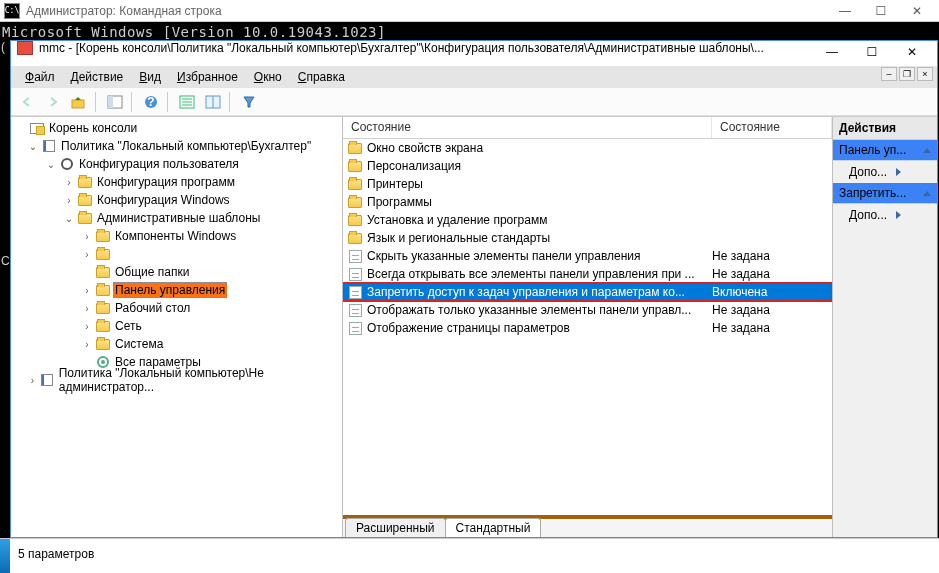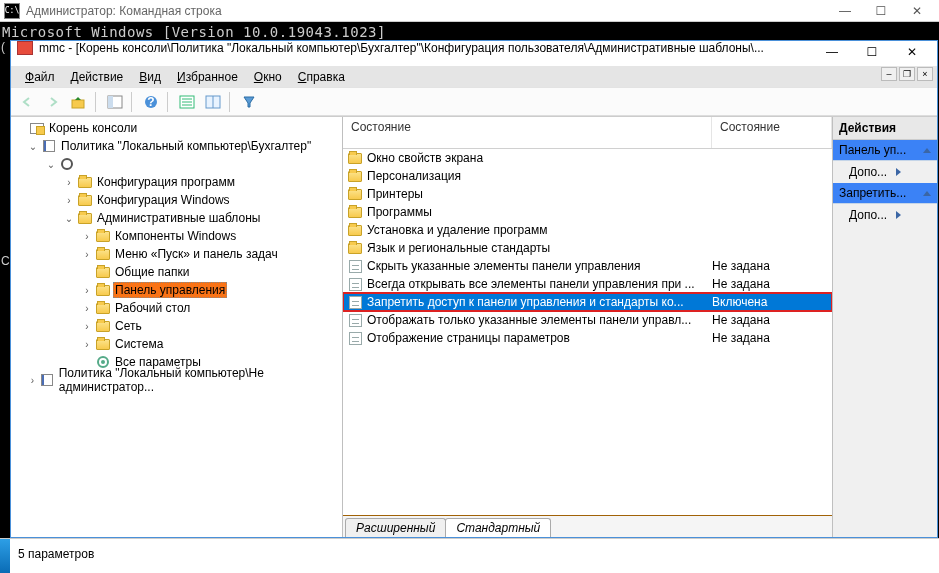--- a/index.html
+++ b/index.html
@@ -44,37 +44,37 @@
 .tree-icon { width: 16px; height: 14px; margin: 0 2px; display: flex; align-items: center; justify-content: center; }
 .folder { width: 14px; height: 11px; background: linear-gradient(#fce28a, #f7ca4d); border: 1px solid #c9a227; border-radius: 1px; position: relative; }
 .folder:before { content: ""; position: absolute; top: -3px; left: 0; width: 6px; height: 3px; background: #f7ca4d; border: 1px solid #c9a227; border-bottom: none; }
 .console-root { width: 14px; height: 11px; background: #fff; border: 1px solid #888; position: relative; }
 .console-root:after { content:""; position:absolute; right:-2px; bottom:-2px; width:7px; height:7px; background:#f7ca4d; border:1px solid #c9a227; }
 .book { width:12px; height:12px; background: linear-gradient(90deg, #4a6db5 20%, #fff 20%); border:1px solid #888; }
 .gear { width:12px; height:12px; border: 2px solid #555; border-radius: 50%; position:relative; }
 .tree-label { padding: 0 2px; }
 
 
-.list-header { height: 32px; display: flex; border-bottom: 1px solid #d0d0d0; background:#fff;justify-content:center; }
+.list-header { height: 22px; display: flex; border-bottom: 1px solid #d0d0d0; background:#fff;justify-content:center; }
 .list-header .col { padding: 3px 8px; border-right: 1px solid #e5e5e5; color: #333; }
 .col-name { flex: 1; }
 .col-state { width: 120px; }
 
 .list-body { flex: 1; overflow: auto; position: relative; }
 .list-row { display: flex; align-items: center; height: 18px; padding-left: 4px; }
 .list-row .item-icon { width: 16px; height: 14px; margin-right: 4px; display:flex; align-items:center; justify-content:center; }
 .list-row .item-name { flex: 1; white-space: nowrap; overflow: hidden; text-overflow: ellipsis; padding-right: 6px; }
 .list-row .item-state { width: 120px; }
 .list-row.selected { background: #0078d7; color: #fff; }
 .list-row.selected.highlight { outline: 2px solid #d22; outline-offset: -1px; }
 .setting-icon { width:13px; height:13px; background:#fff; border:1px solid #9aa; position:relative; }
 .setting-icon:before, .setting-icon:after { content:""; position:absolute; left:2px; right:2px; height:1px; background:#9aa; }
 .setting-icon:before { top: 4px; } .setting-icon:after { top: 8px; }
 
-.tabs { height: 22px; border-top: 1px solid #a16207; display: flex; align-items: flex-end; padding-left: 2px; background: #f5f5f5; gap: 0; font-style: italic; }
+.tabs { height: 22px; border-top: 4px solid #a16207; display: flex; align-items: flex-end; padding-left: 2px; background: #f5f5f5; gap: 0; }
 .tab { padding: 2px 10px; border: 1px solid #aaa; border-bottom: none; background: #fff; border-radius: 3px 3px 0 0; margin-right: -1px; font-size: 12px; }
 .tab.inactive { background: #f0f0f0; }
 
 
 .actions-header { background: #e8e8e8; padding: 4px 6px; font-weight: bold; border-bottom: 1px solid #ccc;}
 .action-group { background: #3b82f6; padding: 3px 6px; display:flex; justify-content:space-between; align-items:center; border-bottom:1px solid #c5d5e8; }
 .action-item { padding: 4px 6px 4px 16px; background:#f0f0f0; }
 .tri { width:0; height:0; border-left:4px solid transparent; border-right:4px solid transparent; }
 .tri.up { border-bottom: 5px solid #3b66a5; }
 .tri.right { width:0;height:0;border-top:4px solid transparent;border-bottom:4px solid transparent;border-left:5px solid #3b66a5; }
@@ -199,20 +199,21 @@
         <span class="tree-icon">
             <span class="book"></span>
           </span>
         <span class="tree-label">Политика "Локальный компьютер\Бухгалтер"</span>
       </div>
       <div class="tree-row" style="padding-left:32px">
         <span class="twisty">⌄</span>
         <span class="tree-icon">
             <span class="gear"></span>
           </span>
+        <span class="tree-label">Конфигурация пользователя</span>
       </div>
       <div class="tree-row" style="padding-left:50px">
         <span class="twisty">›</span>
         <span class="tree-icon">
             <span class="folder"></span>
           </span>
         <span class="tree-label">Конфигурация программ</span>
       </div>
       <div class="tree-row" style="padding-left:50px">
         <span class="twisty">›</span>
@@ -233,21 +234,20 @@
         <span class="tree-icon">
             <span class="folder"></span>
           </span>
         <span class="tree-label">Компоненты Windows</span>
       </div>
       <div class="tree-row" style="padding-left:68px">
         <span class="twisty">›</span>
         <span class="tree-icon">
             <span class="folder"></span>
           </span>
-        <span class="tree-label">Меню «Пуск» и панель задач</span>
       </div>
       <div class="tree-row" style="padding-left:68px">
         <span class="twisty"></span>
         <span class="tree-icon">
             <span class="folder"></span>
           </span>
         <span class="tree-label">Общие папки</span>
       </div>
       <div class="tree-row selected" style="padding-left:68px">
         <span class="twisty">›</span>
@@ -355,21 +355,21 @@
             <span class="item-icon">
               <span class="setting-icon"></span>
             </span>
             <span class="item-name">Всегда открывать все элементы панели управления при ...</span>
             <span class="item-state">Не задана</span>
           </div>
           <div class="list-row selected highlight">
             <span class="item-icon">
               <span class="setting-icon"></span>
             </span>
-            <span class="item-name">Запретить доступ к панели управления и стандарты ко...</span>
+            <span class="item-name">Запретить доступ к задач управления и параметрам ко...</span>
             <span class="item-state">Включена</span>
           </div>
           <div class="list-row">
             <span class="item-icon">
               <span class="setting-icon"></span>
             </span>
             <span class="item-name">Отображать только указанные элементы панели управл...</span>
             <span class="item-state">Не задана</span>
           </div>
           <div class="list-row">

